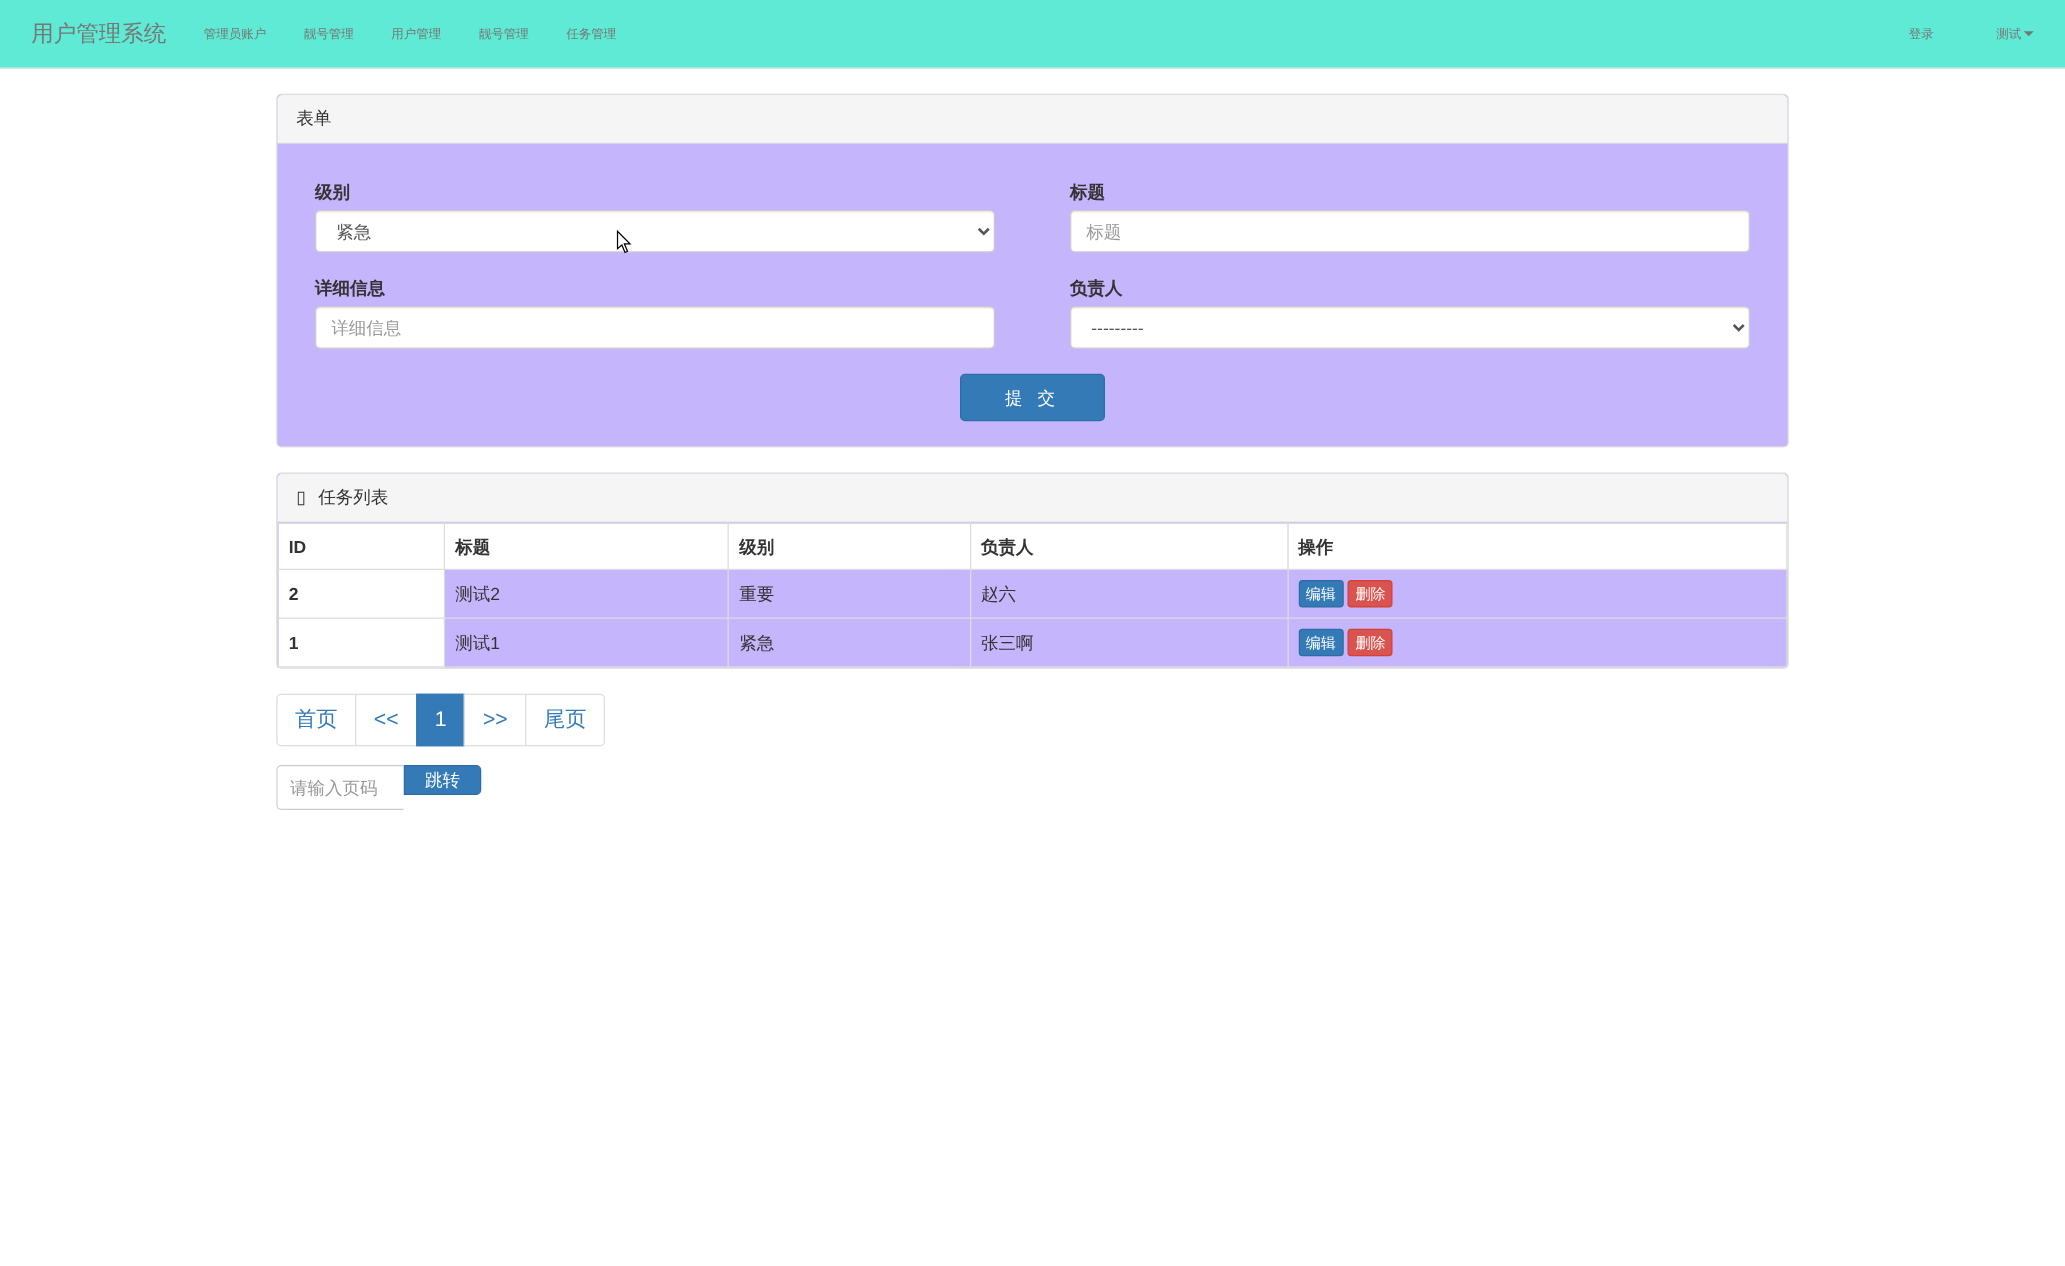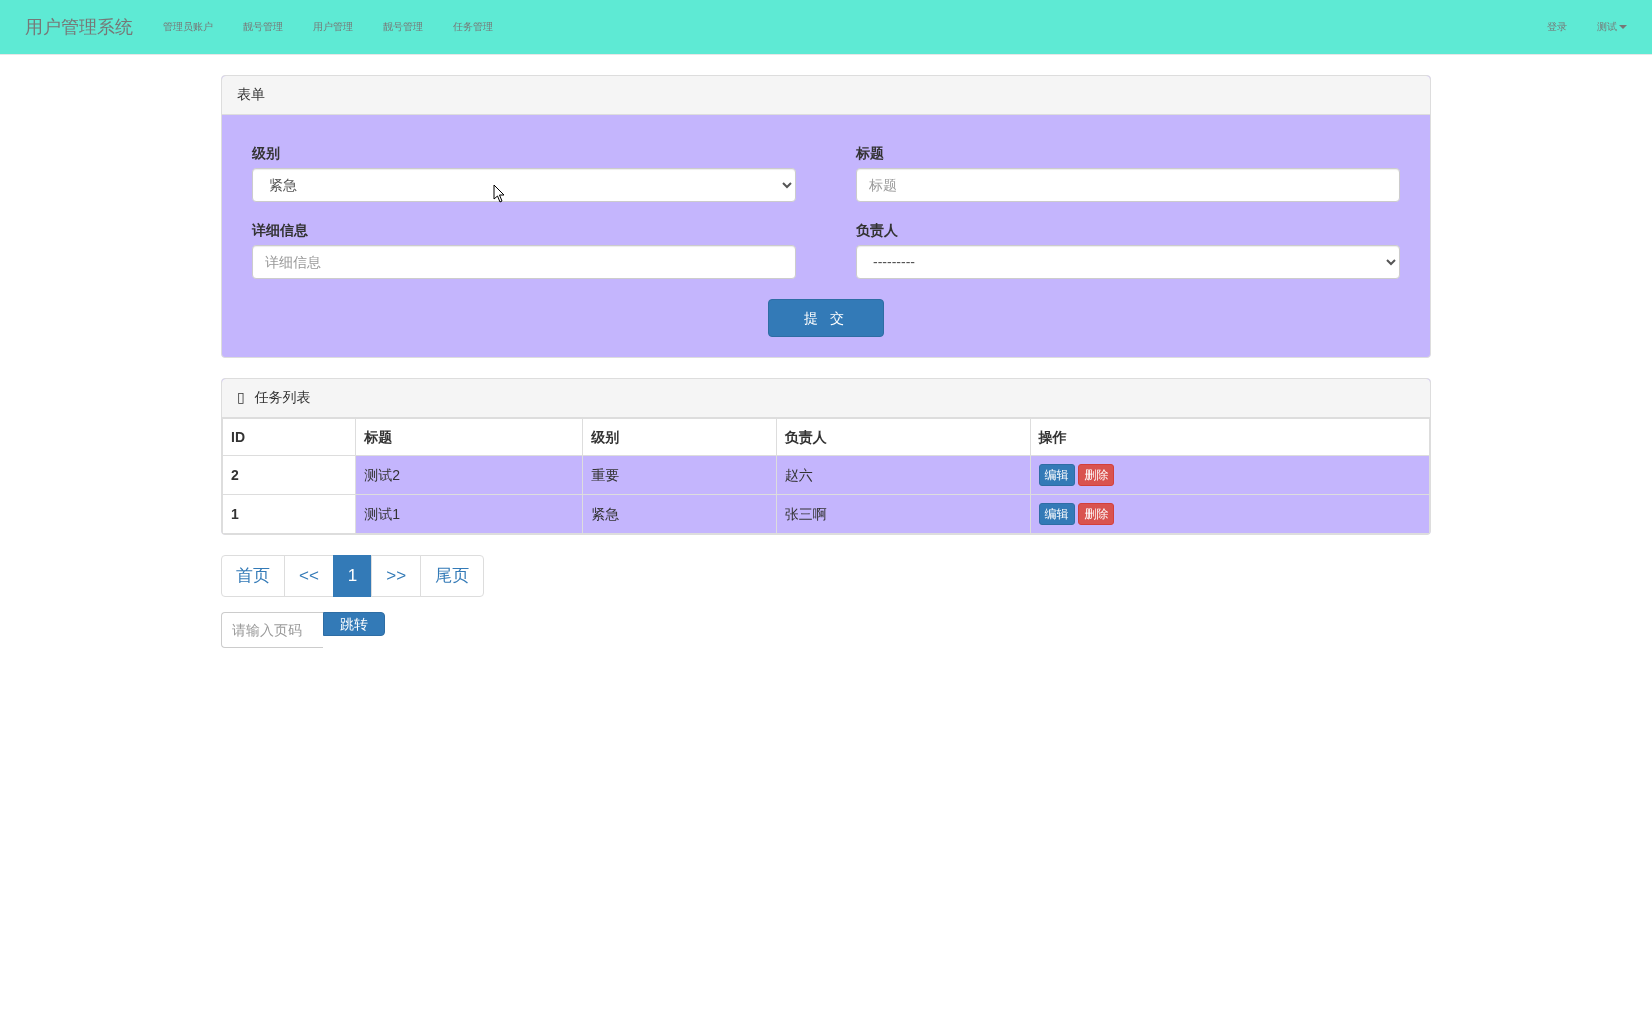--- a/index.html
+++ b/index.html
@@ -30,20 +30,21 @@
       color: #777;
       padding: 15px;
       text-decoration: none;
     }
     .navbar-nav {
       display: flex;
       list-style: none;
     }
     .navbar-nav.right {
       margin-left: auto;
+      gap: 20px;
     }
     .navbar-nav li a {
       display: block;
       padding: 15px;
       color: #777;
       text-decoration: none;
       font-size: 10px;
     }
     .caret {
       display: inline-block;

